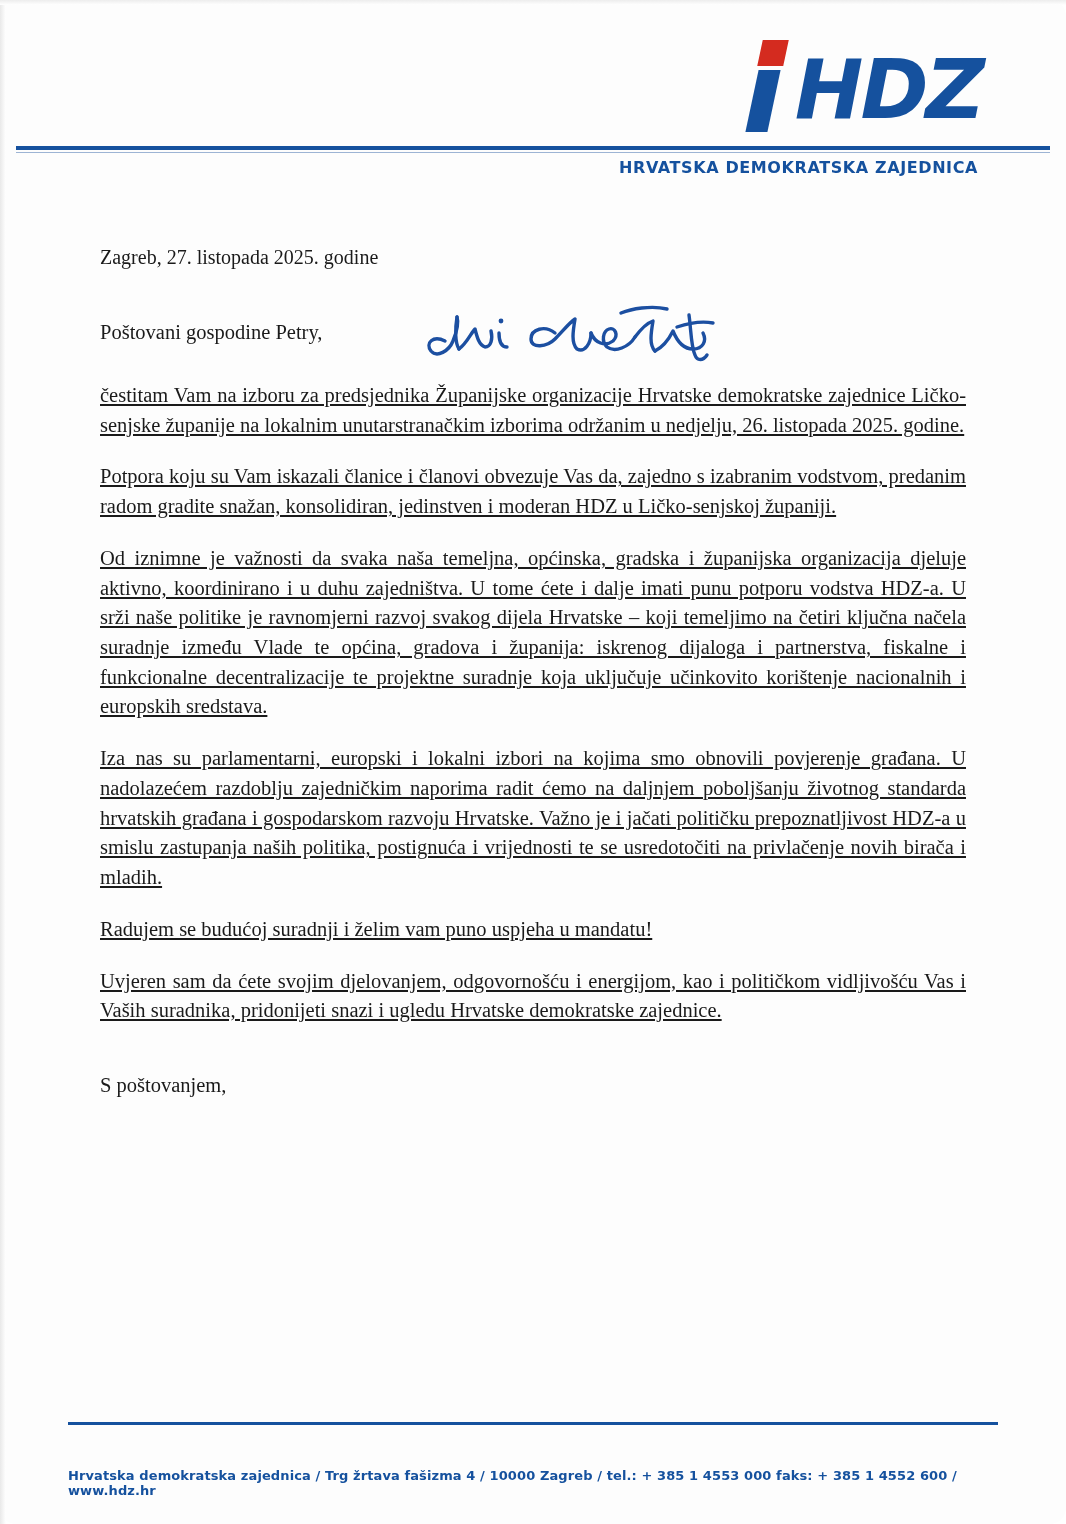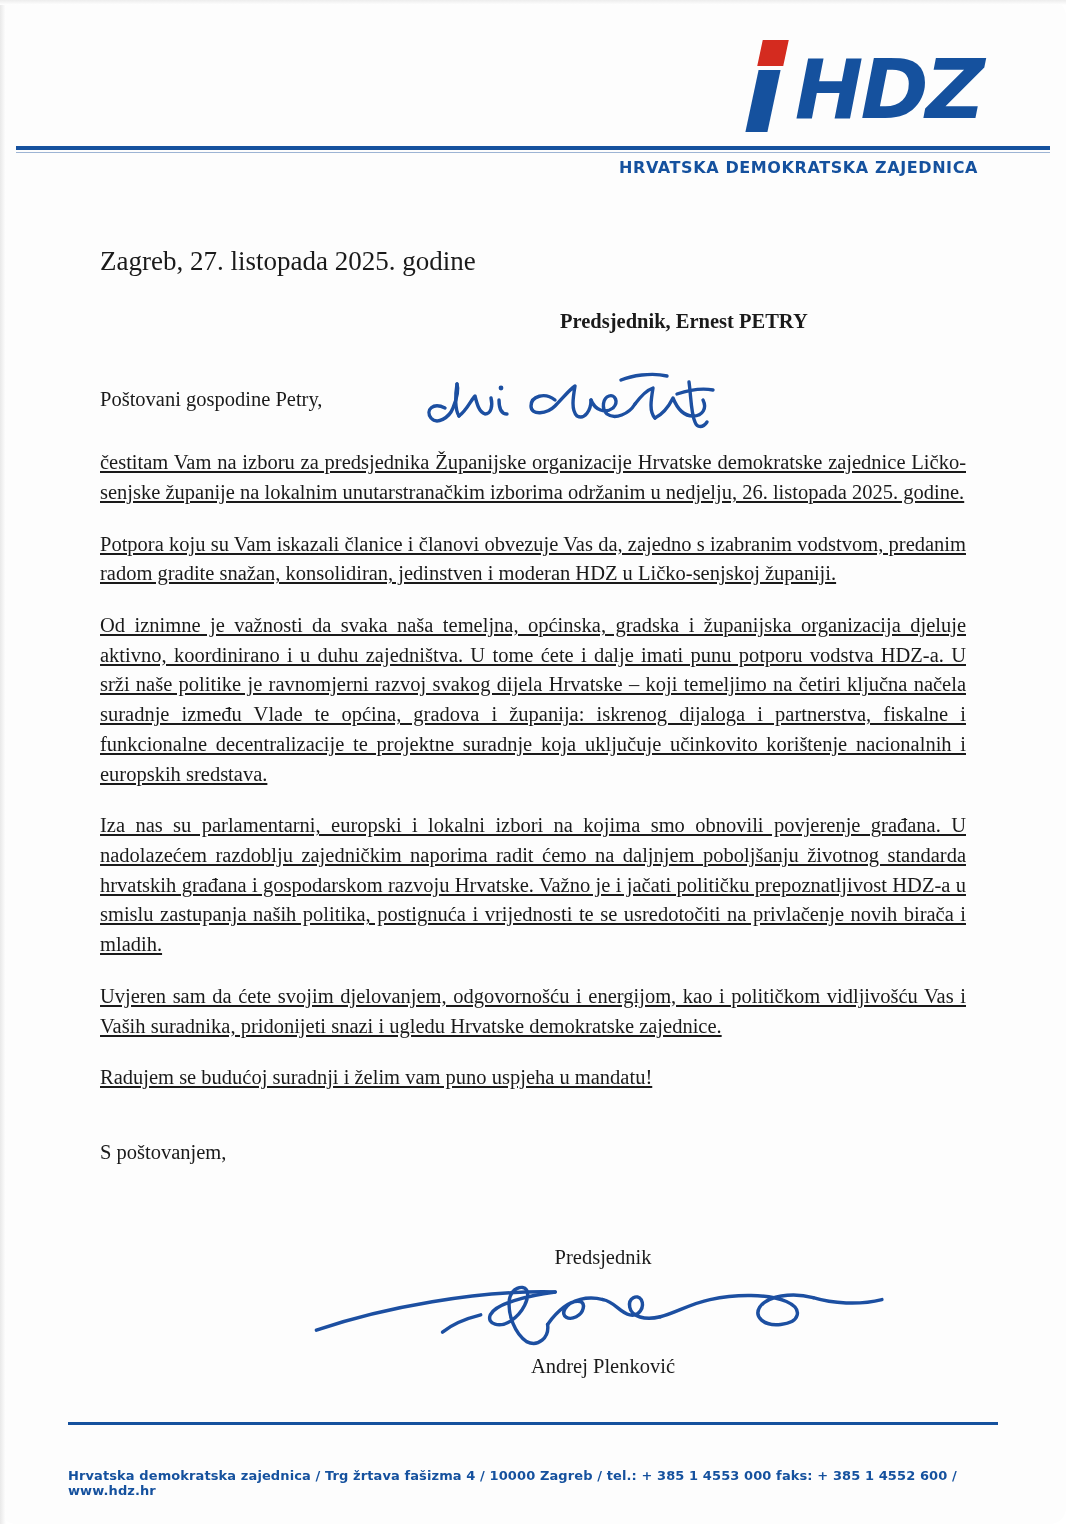--- a/index.html
+++ b/index.html
@@ -102,22 +102,22 @@
 
   
   .content {
     position: absolute;
     left: 100px;
     right: 100px;
     top: 246px;
   }
 
   .date-line {
-    font-size: 27px;
-    margin-bottom: 30px;
+    font-size: 20px;
+    margin-bottom: 52px;
   }
 
   .recipient {
     margin-left: 460px;
     font-weight: bold;
     font-size: 20.5px;
     line-height: 1.42;
     margin-bottom: 52px;
   }
 
@@ -224,21 +224,20 @@
     <div class="header-rule"></div>
     <div class="header-rule2"></div>
     <div class="header-subtitle">HRVATSKA DEMOKRATSKA ZAJEDNICA</div>
   </div>
 
   <div class="content">
 
     <div class="date-line">Zagreb, 27. listopada 2025. godine</div>
 
     <div class="recipient">
-      <div>Predsjednik, Ernest PETRY</div>
     </div>
 
     <div class="salutation-row">
       <span class="salutation">Poštovani gospodine Petry,</span>
       <svg class="handwrite-1" viewBox="0 0 350 70">
         <g fill="none" stroke="#1c4fa1" stroke-width="3.4" stroke-linecap="round" stroke-linejoin="round">
           <path d="M30 42 C18 36, 10 44, 16 52 C22 59, 34 52, 38 42 C42 32, 44 24, 42 18"></path>
           <path d="M42 18 C40 30, 40 44, 44 50"></path>
           <path d="M44 50 C52 44, 56 34, 60 30 C62 38, 64 46, 70 48 C76 48, 78 40, 76 32"></path>
           <path d="M84 34 C84 42, 86 48, 92 48"></path>
@@ -251,39 +250,22 @@
           <path d="M274 16 C276 30, 276 48, 280 56 C282 62, 288 62, 292 56"></path>
           <path d="M262 28 C274 24, 288 22, 298 24"></path>
         </g>
       </svg>
     </div>
 
     <p class="para">čestitam Vam na izboru za predsjednika Županijske organizacije Hrvatske demokratske zajednice Ličko-senjske županije na lokalnim unutarstranačkim izborima održanim u nedjelju, 26. listopada 2025. godine.</p>
     <p class="para">Potpora koju su Vam iskazali članice i članovi obvezuje Vas da, zajedno s izabranim vodstvom, predanim radom gradite snažan, konsolidiran, jedinstven i moderan HDZ u Ličko-senjskoj županiji.</p>
     <p class="para">Od iznimne je važnosti da svaka naša temeljna, općinska, gradska i županijska organizacija djeluje aktivno, koordinirano i u duhu zajedništva. U tome ćete i dalje imati punu potporu vodstva HDZ-a. U srži naše politike je ravnomjerni razvoj svakog dijela Hrvatske – koji temeljimo na četiri ključna načela suradnje između Vlade te općina, gradova i županija: iskrenog dijaloga i partnerstva, fiskalne i funkcionalne decentralizacije te projektne suradnje koja uključuje učinkovito korištenje nacionalnih i europskih sredstava.</p>
     <p class="para">Iza nas su parlamentarni, europski i lokalni izbori na kojima smo obnovili povjerenje građana. U nadolazećem razdoblju zajedničkim naporima radit ćemo na daljnjem poboljšanju životnog standarda hrvatskih građana i gospodarskom razvoju Hrvatske. Važno je i jačati političku prepoznatljivost HDZ-a u smislu zastupanja naših politika, postignuća i vrijednosti te se usredotočiti na privlačenje novih birača i mladih.</p>
+    <p class="para">Radujem se budućoj suradnji i želim vam puno uspjeha u mandatu!</p>
     <p class="para">Uvjeren sam da ćete svojim djelovanjem, odgovornošću i energijom, kao i političkom vidljivošću Vas i Vaših suradnika, pridonijeti snazi i ugledu Hrvatske demokratske zajednice.</p>
-    <p class="para">Radujem se budućoj suradnji i želim vam puno uspjeha u mandatu!</p>
 
     <div class="closing">S poštovanjem,</div>
   </div>
 
-  <div class="sign-block">
-    <div class="sign-title">Predsjednik</div>
-    <div class="sign-svg-wrap">
-      <svg width="100%" height="86" viewBox="0 0 760 86" preserveAspectRatio="xMidYMid meet">
-        <g fill="none" stroke="#1c4fa1" stroke-width="3.6" stroke-linecap="round" stroke-linejoin="round">
-          <path d="M80 62 C150 38, 250 20, 330 22"></path>
-          <path d="M330 22 C300 26, 268 34, 262 46 C258 56, 272 60, 284 52 C296 44, 304 28, 300 20 C296 14, 284 18, 282 30 C280 46, 288 66, 300 74 C312 80, 324 70, 322 56"></path>
-          <path d="M322 56 C332 42, 346 30, 356 32 C362 34, 360 44, 352 48 C344 52, 336 48, 340 40 C346 30, 364 26, 380 30"></path>
-          <path d="M380 30 C392 32, 398 44, 408 46 C418 48, 424 38, 420 30 C416 24, 406 28, 408 38 C410 48, 424 52, 440 48"></path>
-          <path d="M440 48 C456 44, 472 34, 492 30 C520 24, 552 24, 572 32 C590 40, 586 54, 566 56 C548 58, 538 48, 544 38 C552 26, 578 22, 600 28"></path>
-          <path d="M600 28 C620 34, 648 36, 672 30"></path>
-          <path d="M252 46 C236 50, 222 56, 212 64"></path>
-        </g>
-      </svg>
-    </div>
-    <div class="sign-name">Andrej Plenković</div>
-  </div>
 
   <div class="footer-rule"></div>
   <div class="footer-text">Hrvatska demokratska zajednica / Trg žrtava fašizma 4 / 10000 Zagreb / tel.: + 385 1 4553 000 faks: + 385 1 4552 600 / www.hdz.hr</div>
 </div>
 
 </body></html>

